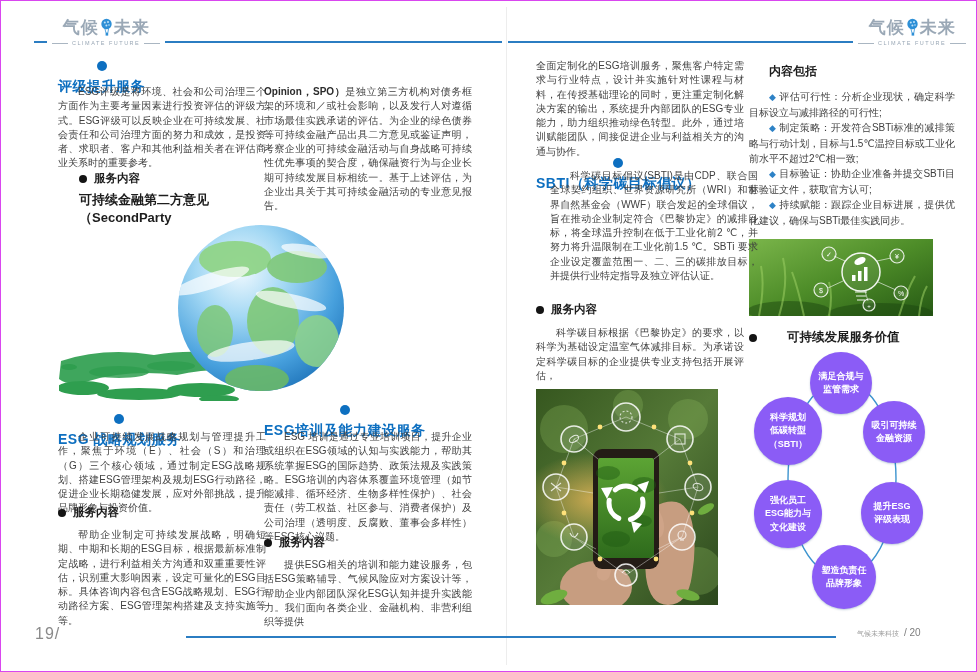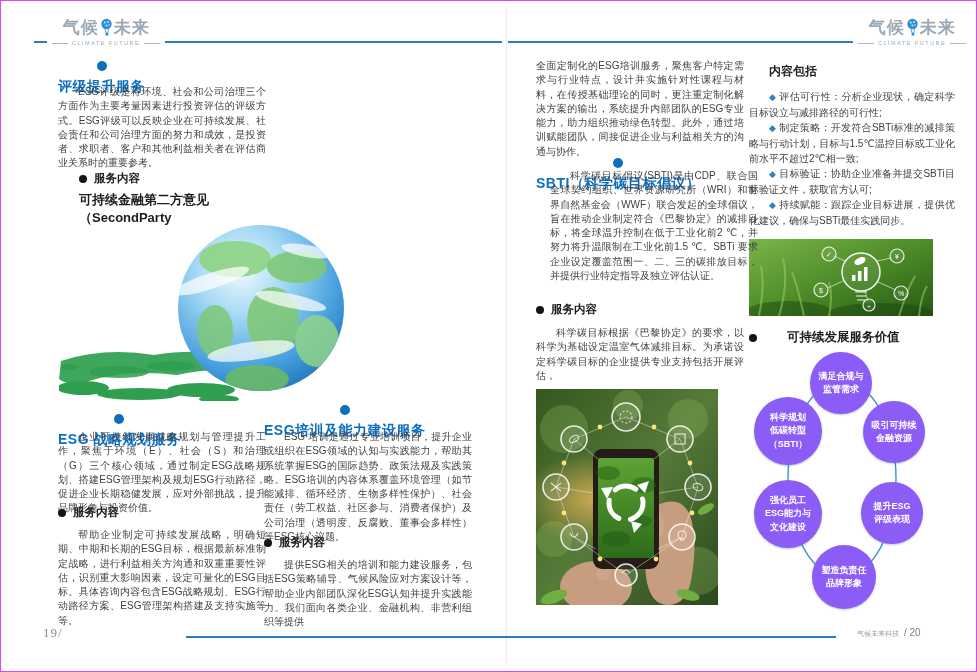--- a/index.html
+++ b/index.html
@@ -20,21 +20,21 @@
   .sub .kdot{width:8px;height:8px;border-radius:50%;background:#141414;flex:0 0 auto;}
   .p{position:absolute;width:208px;font-size:10px;line-height:14.3px;color:#3f3f3f;text-align:justify;z-index:2;}
   .indent{text-indent:2em;}
   .boldline{position:absolute;font-weight:bold;font-size:13px;color:#1d1d1d;z-index:2;}
   .bseg{font-weight:bold;color:#2b2b2b;}
   .inc-title{position:absolute;font-weight:bold;font-size:12px;color:#1d1d1d;z-index:2;}
   .inc-list{position:absolute;width:206px;z-index:2;}
   .inc-item{font-size:10px;line-height:15px;text-align:justify;text-indent:2em;color:#3f3f3f;}
   .diamond{color:#2e82c6;font-size:9px;margin-right:3px;}
   .bubble{position:absolute;border-radius:50%;background:#8b5cf6;color:#fff;font-weight:bold;font-size:9px;line-height:1.5;display:flex;align-items:center;justify-content:center;text-align:center;white-space:pre-line;box-shadow:0 1px 2px rgba(0,60,110,.25);z-index:2;}
-  .pnum-left{position:absolute;left:42px;top:624px;font-size:13px;color:#8a8a8a;letter-spacing:1px;font-family:Liberation Serif, serif;}
+  .pnum-left{position:absolute;left:34px;top:624px;font-size:16px;color:#8a8a8a;letter-spacing:1px;}
   .footer-right{position:absolute;left:856px;top:626px;display:flex;align-items:baseline;gap:5px;}
   .foot-brand{font-size:7px;color:#9a9a9a;}
   .foot-page{font-size:10px;color:#7d7d7d;}
   svg{display:block;}
   .illus{position:absolute;z-index:1;}
 </style>
 </head>
 <body>
 
 <div class="spread">
@@ -91,20 +91,23 @@
   </div>
 
   <div class="p indent" style="left:57px;top:84px;">ESG评级是将环境、社会和公司治理三个方面作为主要考量因素进行投资评估的评级方式。ESG评级可以反映企业在可持续发展、社会责任和公司治理方面的努力和成效，是投资者、求职者、客户和其他利益相关者在评估商业关系时的重要参考。</div>
 
   <div class="sub" style="left:78px;top:170px;">
     <span class="kdot"></span>
     <span>服务内容</span>
   </div>
   <div class="boldline" style="left:78px;top:190px;width:190px;">可持续金融第二方意见（SecondParty</div>
 
+  <div class="p" style="left:263px;top:84px;">
+    <span class="bseg">Opinion，SPO）</span><span>是独立第三方机构对债务框架的环境和／或社会影响，以及发行人对遵循市场最佳实践承诺的评估。为企业的绿色债券等可持续金融产品出具二方意见或鉴证声明，考察企业的可持续金融活动与自身战略可持续性优先事项的契合度，确保融资行为与企业长期可持续发展目标相统一。基于上述评估，为企业出具关于其可持续金融活动的专业意见报告。</span>
+  </div>
 
   <svg class="illus" style="left:58px;top:208px;" width="290" height="192" viewBox="0 0 290 192">
     <defs>
       <radialGradient id="ocean" cx="38%" cy="28%" r="78%">
         <stop offset="0" stop-color="#eef8fe"></stop>
           <stop offset=".35" stop-color="#a3d8f4"></stop>
         <stop offset=".75" stop-color="#47a0dd"></stop>
           <stop offset="1" stop-color="#2176bb"></stop>
       </radialGradient>
       <clipPath id="gclip">

